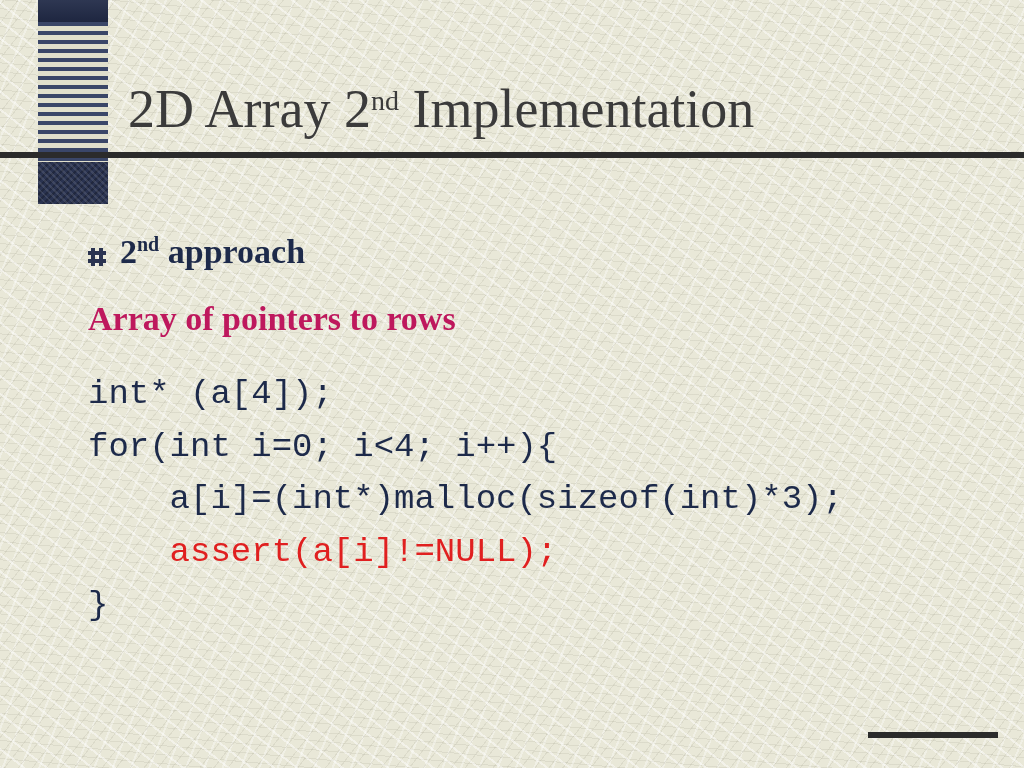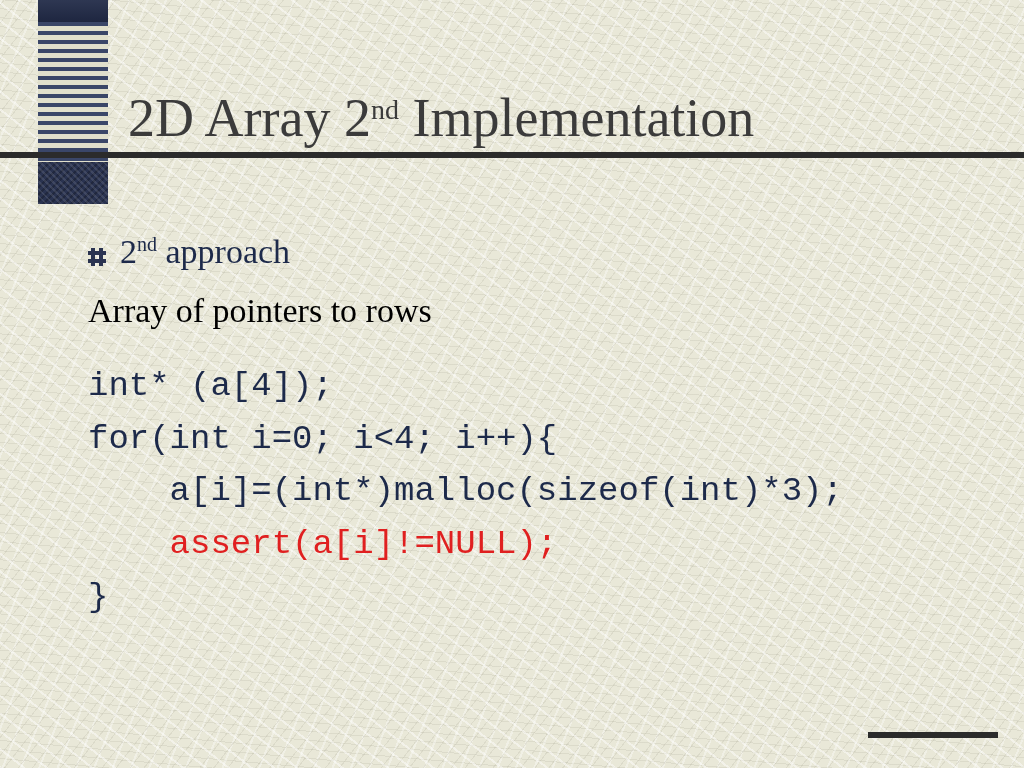--- a/index.html
+++ b/index.html
@@ -40,55 +40,55 @@
       repeating-linear-gradient(-45deg, rgba(0,0,0,0.22) 0 2px, transparent 2px 5px);
   }
   .title-rule {
     position: absolute;
     top: 152px; left: 0; right: 0;
     height: 6px;
     background: #2b2b2b;
   }
   .title {
     position: absolute;
-    top: 87px; left: 128px;
+    top: 78px; left: 128px;
     font-size: 54px;
     color: #3b3b3b;
     font-weight: 400;
     white-space: nowrap;
   }
   .title sup { font-size: 28px; vertical-align: super; position: relative; top: 2px; }
   .content {
     position: absolute;
     top: 226px; left: 88px; right: 40px;
     font-size: 34px;
     line-height: 1.5;
     color: #1d2a4a;
   }
-  .bullet-row { display: flex; align-items: baseline; gap: 14px; margin-bottom: 8px; }
+  .bullet-row { display: flex; align-items: baseline; gap: 14px; margin-bottom: 16px; font-weight: bold; }
   .hash-icon {
     width: 18px; height: 18px;
     display: inline-block;
     position: relative;
     top: 3px;
     flex-shrink: 0;
   }
   .hash-icon::before, .hash-icon::after {
     content: ""; position: absolute; background: #2a3350;
   }
   .hash-icon::before {
     top: 3px; left: 0; right: 0; height: 4px;
     box-shadow: 0 8px 0 #2a3350;
   }
   .hash-icon::after {
     top: 0; bottom: 0; left: 3px; width: 4px;
     box-shadow: 8px 0 0 #2a3350;
   }
   .bullet-text sup { font-size: 20px; vertical-align: super; }
-  .subtitle { color: #000000; font-size: 34px; margin-top: 0; }
+  .subtitle { color: #be185d; font-size: 34px; margin-top: 0; font-weight: bold; }
   .code {
     font-family: "Courier New", Courier, monospace;
     font-size: 34px;
     color: #1d2a4a;
     white-space: pre;
     margin-top: 24px;
     line-height: 1.55;
   }
   .code .red { color: #e02020; }
   .footer-line {

